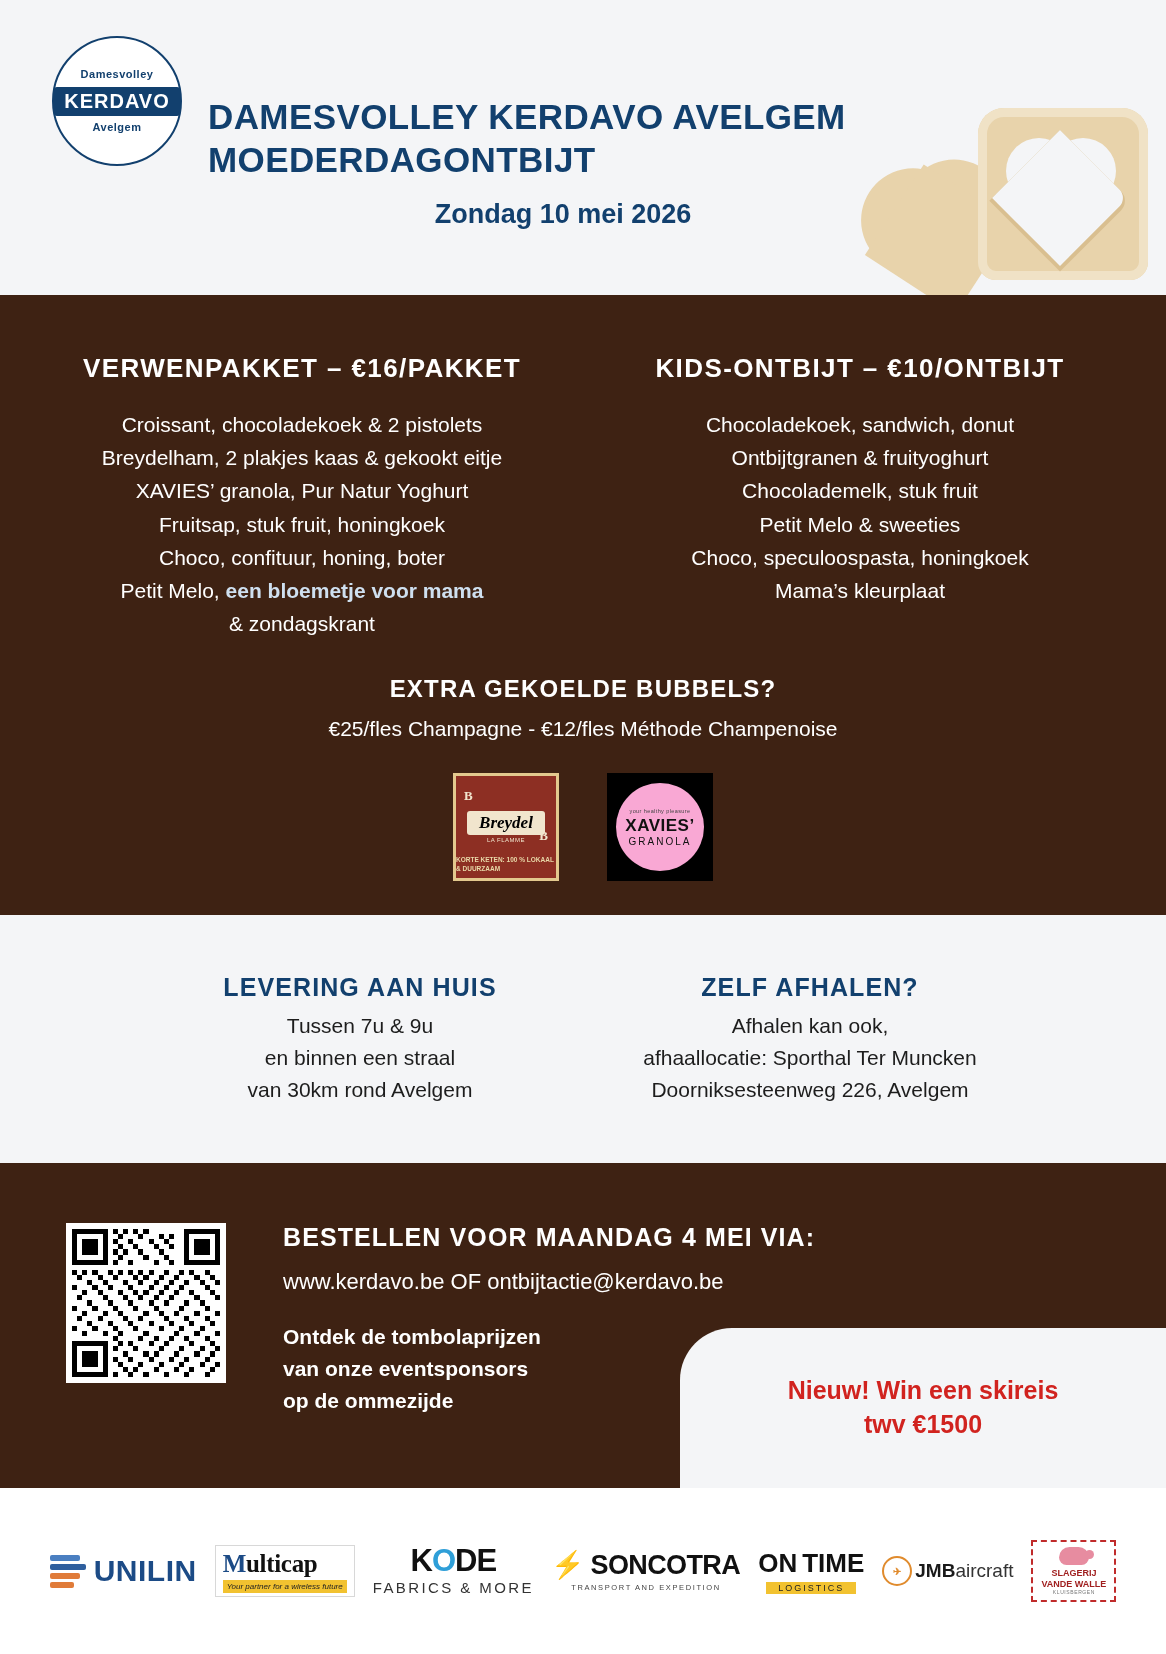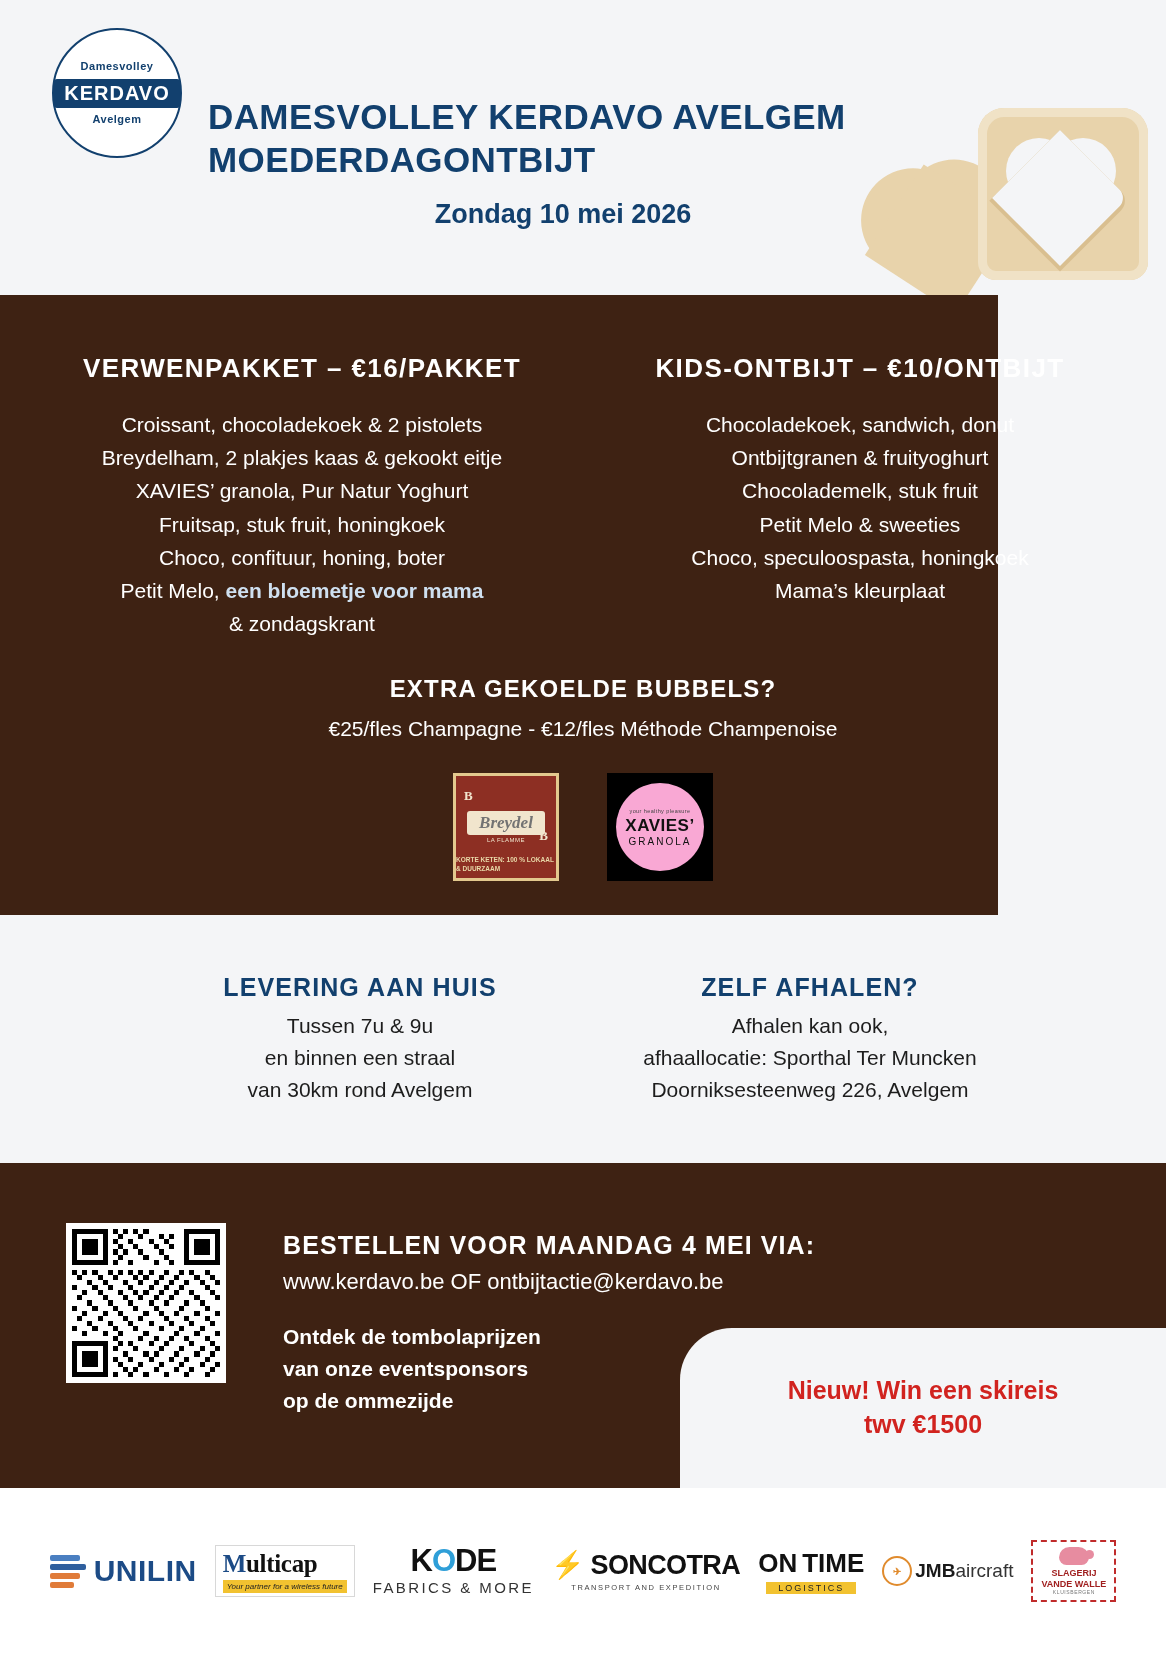--- a/index.html
+++ b/index.html
@@ -21,21 +21,21 @@
   .header {
     position: absolute;
     left: 0; top: 0;
     width: 1166px;
     height: 305px;
     background: #f4f5f7;
     overflow: hidden;
   }
   .logo {
     position: absolute;
-    left: 52px; top: 28px;
+    left: 52px; top: 36px;
     width: 130px; height: 130px;
     border-radius: 50%;
     background: #ffffff;
     border: 2px solid #12406e;
     display: flex;
     flex-direction: column;
     align-items: center;
     justify-content: center;
   }
   .logo .lg-top {
@@ -136,21 +136,21 @@
     border-radius: 50%;
     top: 18px;
   }
   .toast-heart .hb1 { left: 2px; }
   .toast-heart .hb2 { left: 44px; }
 
   
   .band-main {
     position: absolute;
     left: 0; top: 295px;
-    width: 998px;
+    width: 1166px;
     height: 620px;
     background: #3e2213;
   }
   .band-main .col-left, .band-main .col-right {
     position: absolute;
     top: 58px;
     width: 520px;
     text-align: center;
     color: #ffffff;
   }
@@ -201,21 +201,21 @@
     background: #8d2f23;
     border: 3px solid #e3c98e;
     display: flex;
     flex-direction: column;
     align-items: center;
     justify-content: center;
     position: relative;
   }
   .brand-breydel .bd-name {
     background: #f1e5cd;
-    color: #737373;
+    color: #000000;
     font-family: "Liberation Serif", serif;
     font-style: italic;
     font-weight: bold;
     font-size: 17px;
     padding: 2px 12px;
     border-radius: 3px;
   }
   .brand-breydel .bd-sub {
     font-size: 6px;
     color: #f1e5cd;
@@ -350,21 +350,21 @@
   .qr {
     position: absolute;
     left: 66px; top: 60px;
     width: 160px; height: 160px;
     background: #ffffff;
     padding: 6px;
   }
   .qr svg { display: block; }
   .order-title {
     position: absolute;
-    left: 283px; top: 68px;
+    left: 283px; top: 60px;
     font-size: 25px;
     font-weight: bold;
     letter-spacing: 1.1px;
     color: #ffffff;
   }
   .order-url {
     position: absolute;
     left: 283px; top: 106px;
     font-size: 22px;
     font-weight: 300;

